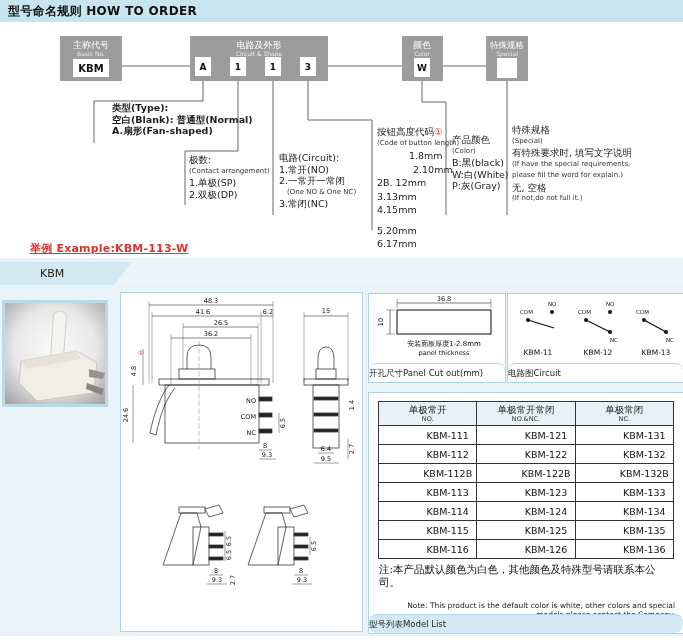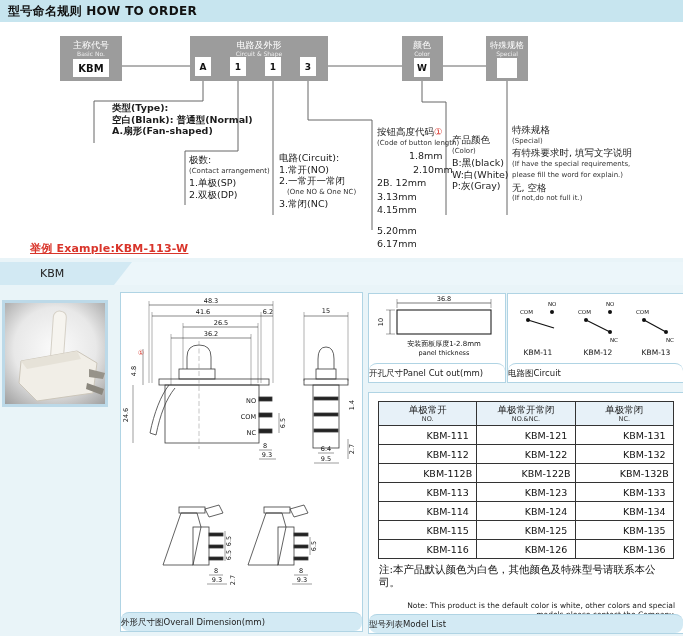--- a/index.html
+++ b/index.html
@@ -270,21 +270,20 @@
           <text transform="rotate(-90 110 248)" x="110" y="248" text-anchor="middle">6.5</text>
           <text transform="rotate(-90 110 262)" x="110" y="262" text-anchor="middle">6.5</text>
           <text x="95" y="280" text-anchor="middle">8</text>
           <text x="96" y="289" text-anchor="middle">9.3</text>
           <text transform="rotate(-90 114 287)" x="114" y="287" text-anchor="middle">2.7</text>
           <text transform="rotate(-90 195 253)" x="195" y="253" text-anchor="middle">6.5</text>
           <text x="180" y="280" text-anchor="middle">8</text>
           <text x="181" y="289" text-anchor="middle">9.3</text>
         </g>
       </svg>
-      <div class="caption">外形尺寸图Overall Dimension(mm)</div>
     </div>
 
     <div class="panel p-cut">
       <svg width="134" height="67" viewBox="0 0 134 67">
         <g stroke="#222" fill="none">
           <rect x="28" y="16" width="94" height="24" stroke-width="1.1"></rect>
           <line x1="28" y1="9" x2="122" y2="9" stroke-width="0.6"></line>
           <line x1="28" y1="5" x2="28" y2="14" stroke-width="0.4"></line>
           <line x1="122" y1="5" x2="122" y2="14" stroke-width="0.4"></line>
           <line x1="21" y1="16" x2="21" y2="40" stroke-width="0.6"></line>

